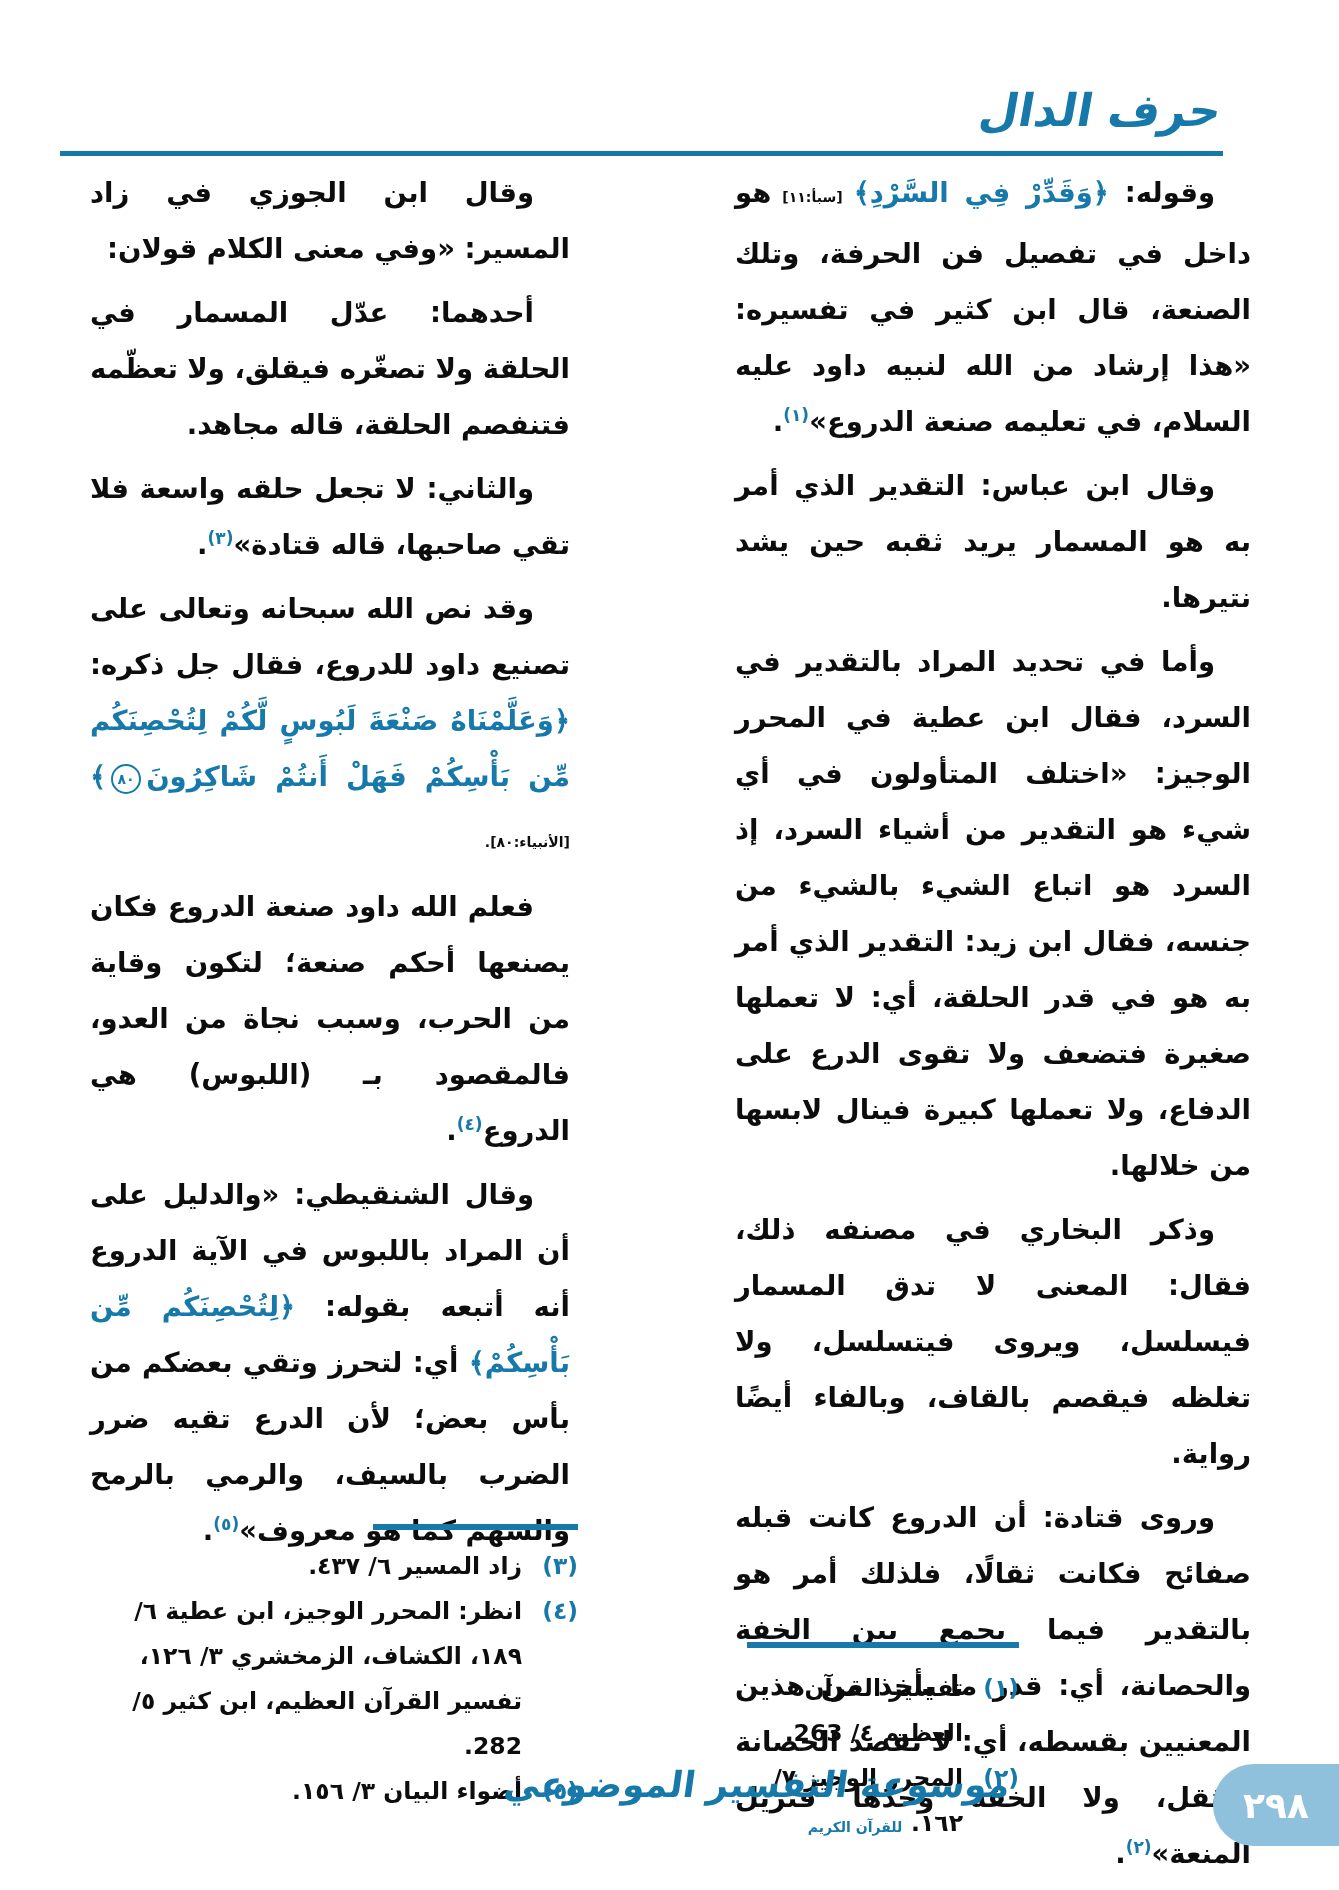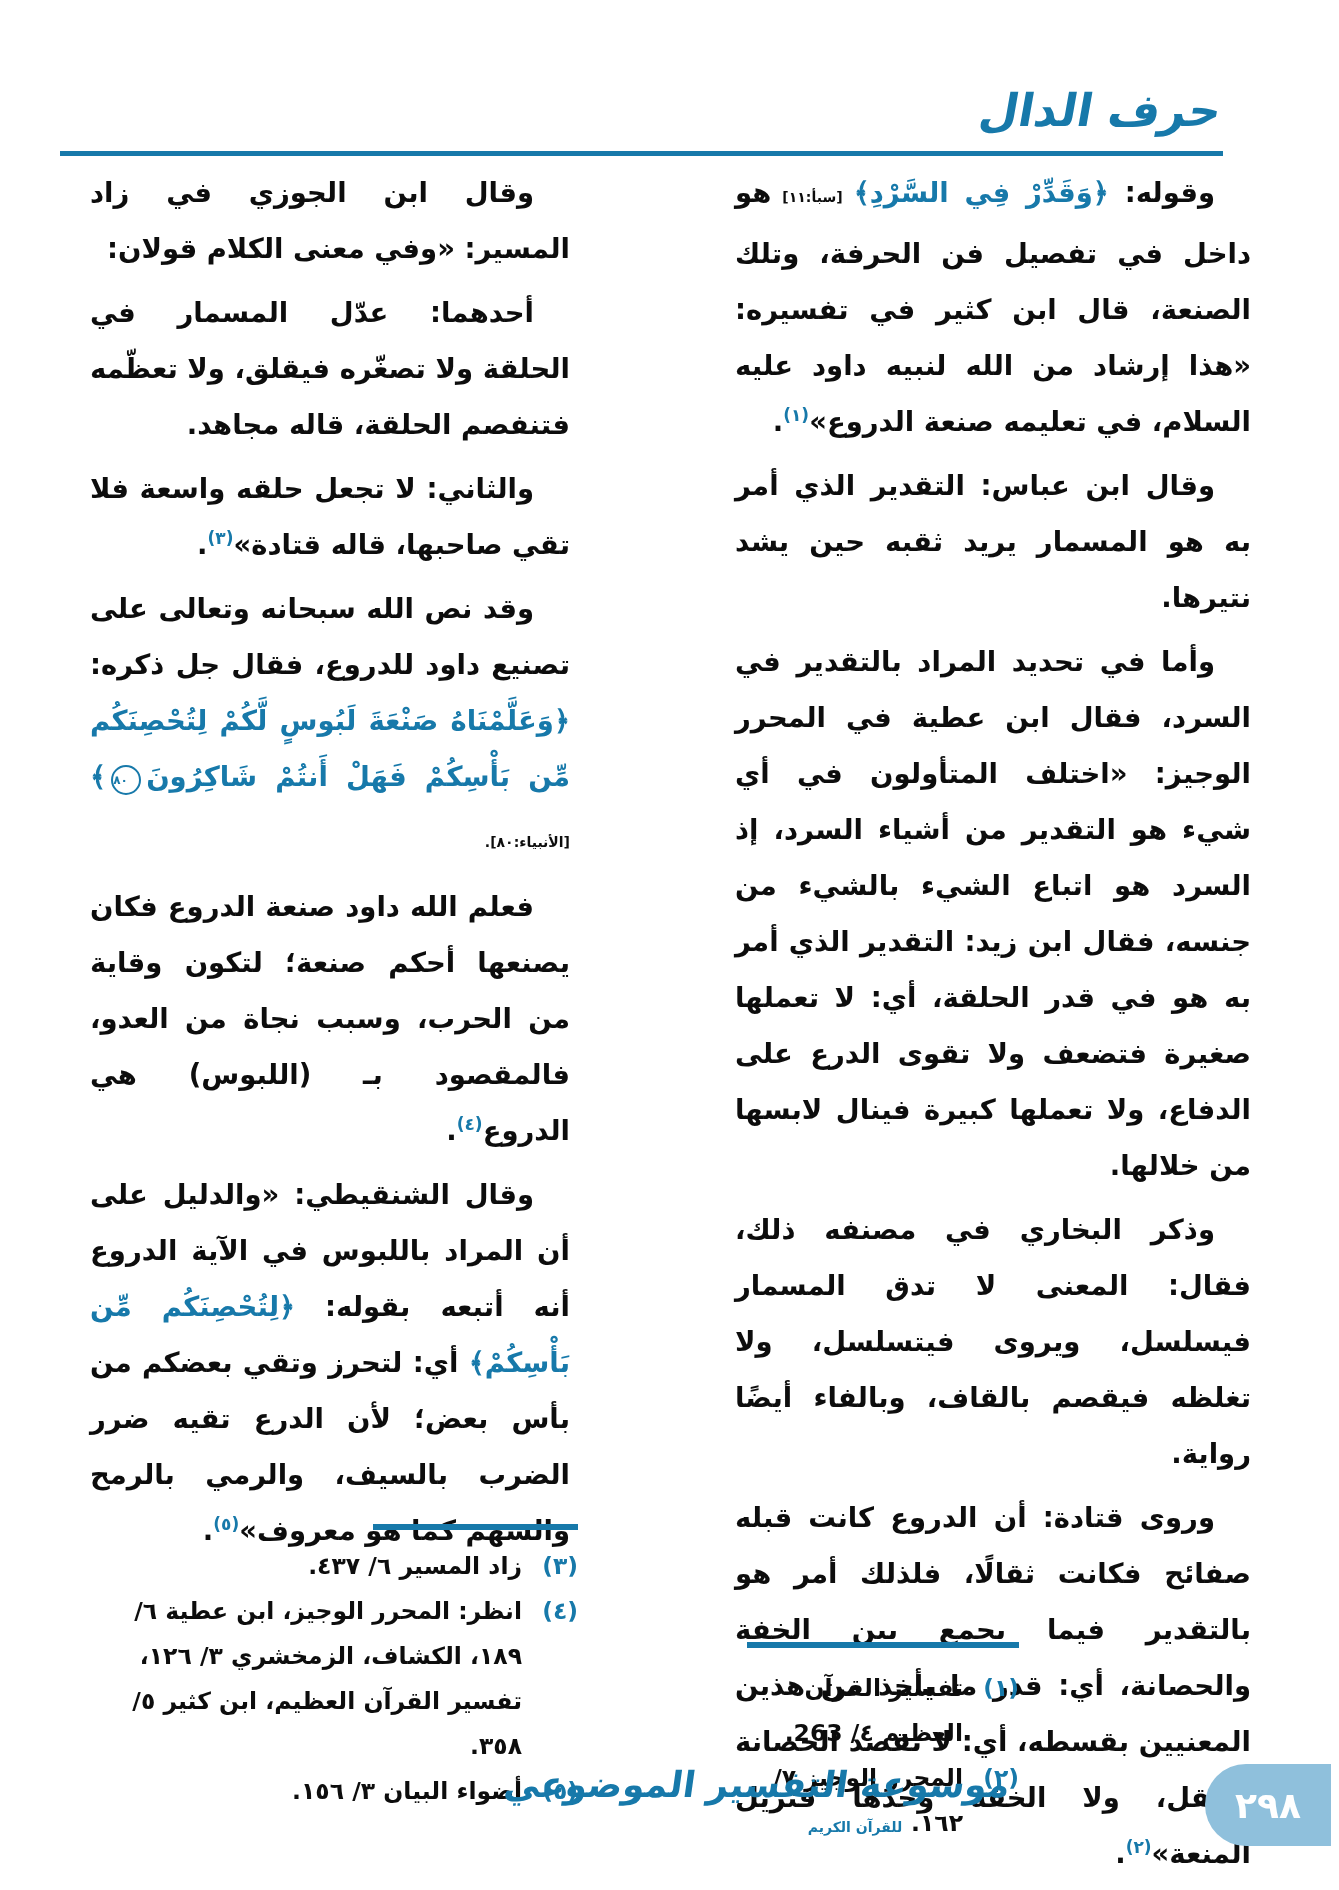--- a/index.html
+++ b/index.html
@@ -46,21 +46,21 @@
   .run-sup{
     color:var(--accent);
     font-size:17px;
     vertical-align:super;
     line-height:0;
   }
   .run-ayah{
     display:inline-block;text-indent:0;
     width:30px;height:30px;line-height:27px;
     border:2px solid var(--accent);border-radius:50%;
-    color:var(--accent);font-size:12px;text-align:left;
+    color:var(--accent);font-size:14px;text-align:center;
     margin:0 5px;vertical-align:2px;
   }
   
   .fn{
     position:absolute;
     font-size:23.5px;font-weight:700;line-height:45px;
     color:var(--ink);
     text-align:right;direction:rtl;
   }
   .fn-left{left:96px;width:482px;top:1524px;}
@@ -77,21 +77,21 @@
   }
   .footer-logo .t1{
     display:block;font-size:36px;font-weight:700;
     transform:skewX(-8deg);line-height:1.25;
     white-space:nowrap;
   }
   .footer-logo .t2{
     display:block;font-size:14px;font-weight:700;margin-top:12px;
   }
   .page-pill{
-    position:absolute;top:1764px;right:8px;
+    position:absolute;top:1764px;right:0;
     width:126px;height:82px;
     background:var(--pill);
     border-radius:44px 0 0 44px;
     color:#ffffff;font-size:36px;font-weight:700;
     display:flex;align-items:center;justify-content:center;
   }
 </style>
 </head>
 <body>
 
@@ -115,21 +115,21 @@
       <div class="para"><span>والثاني: لا تجعل حلقه واسعة فلا تقي صاحبها، قاله قتادة»</span><span class="run-sup">(٣)</span><span>.</span></div>
       <div class="para"><span>وقد نص الله سبحانه وتعالى على تصنيع داود للدروع، فقال جل ذكره: </span><span class="run-q">﴿وَعَلَّمْنَاهُ صَنْعَةَ لَبُوسٍ لَّكُمْ لِتُحْصِنَكُم مِّن بَأْسِكُمْ فَهَلْ أَنتُمْ شَاكِرُونَ</span><span class="run-ayah">٨٠</span><span class="run-q">﴾</span><span class="run-ref"> [الأنبياء:٨٠].</span></div>
       <div class="para"><span>فعلم الله داود صنعة الدروع فكان يصنعها أحكم صنعة؛ لتكون وقاية من الحرب، وسبب نجاة من العدو، فالمقصود بـ (اللبوس) هي الدروع</span><span class="run-sup">(٤)</span><span>.</span></div>
       <div class="para"><span>وقال الشنقيطي: «والدليل على أن المراد باللبوس في الآية الدروع أنه أتبعه بقوله: </span><span class="run-q">﴿لِتُحْصِنَكُم مِّن بَأْسِكُمْ﴾</span><span> أي: لتحرز وتقي بعضكم من بأس بعض؛ لأن الدرع تقيه ضرر الضرب بالسيف، والرمي بالرمح والسهم كما هو معروف»</span><span class="run-sup">(٥)</span><span>.</span></div>
     </div>
 
   <div class="fn fn-left">
     <div class="fn-rule"></div>
     <div>
         <div class="fn-item"><span class="fn-marker">(٣)</span><span>زاد المسير ٦/ ٤٣٧.</span></div>
-        <div class="fn-item"><span class="fn-marker">(٤)</span><span>انظر: المحرر الوجيز، ابن عطية ٦/ ١٨٩، الكشاف، الزمخشري ٣/ ١٢٦، تفسير القرآن العظيم، ابن كثير ٥/ ٣٥٨.</span></div>
+        <div class="fn-item"><span class="fn-marker">(٤)</span><span>انظر: المحرر الوجيز، ابن عطية ٦/ ١٨٩، الكشاف، الزمخشري ٣/ ١٢٦، تفسير القرآن العظيم، ابن كثير ٥/ 282.</span></div>
         <div class="fn-item"><span class="fn-marker">(٥)</span><span>أضواء البيان ٣/ ١٥٦.</span></div>
       </div>
   </div>
 
   <div class="fn fn-right">
     <div class="fn-rule"></div>
     <div>
         <div class="fn-item"><span class="fn-marker">(١)</span><span>تفسير القرآن العظيم ٤/ 263.</span></div>
         <div class="fn-item"><span class="fn-marker">(٢)</span><span>المحرر الوجيز ٧/ ١٦٢.</span></div>
       </div>

